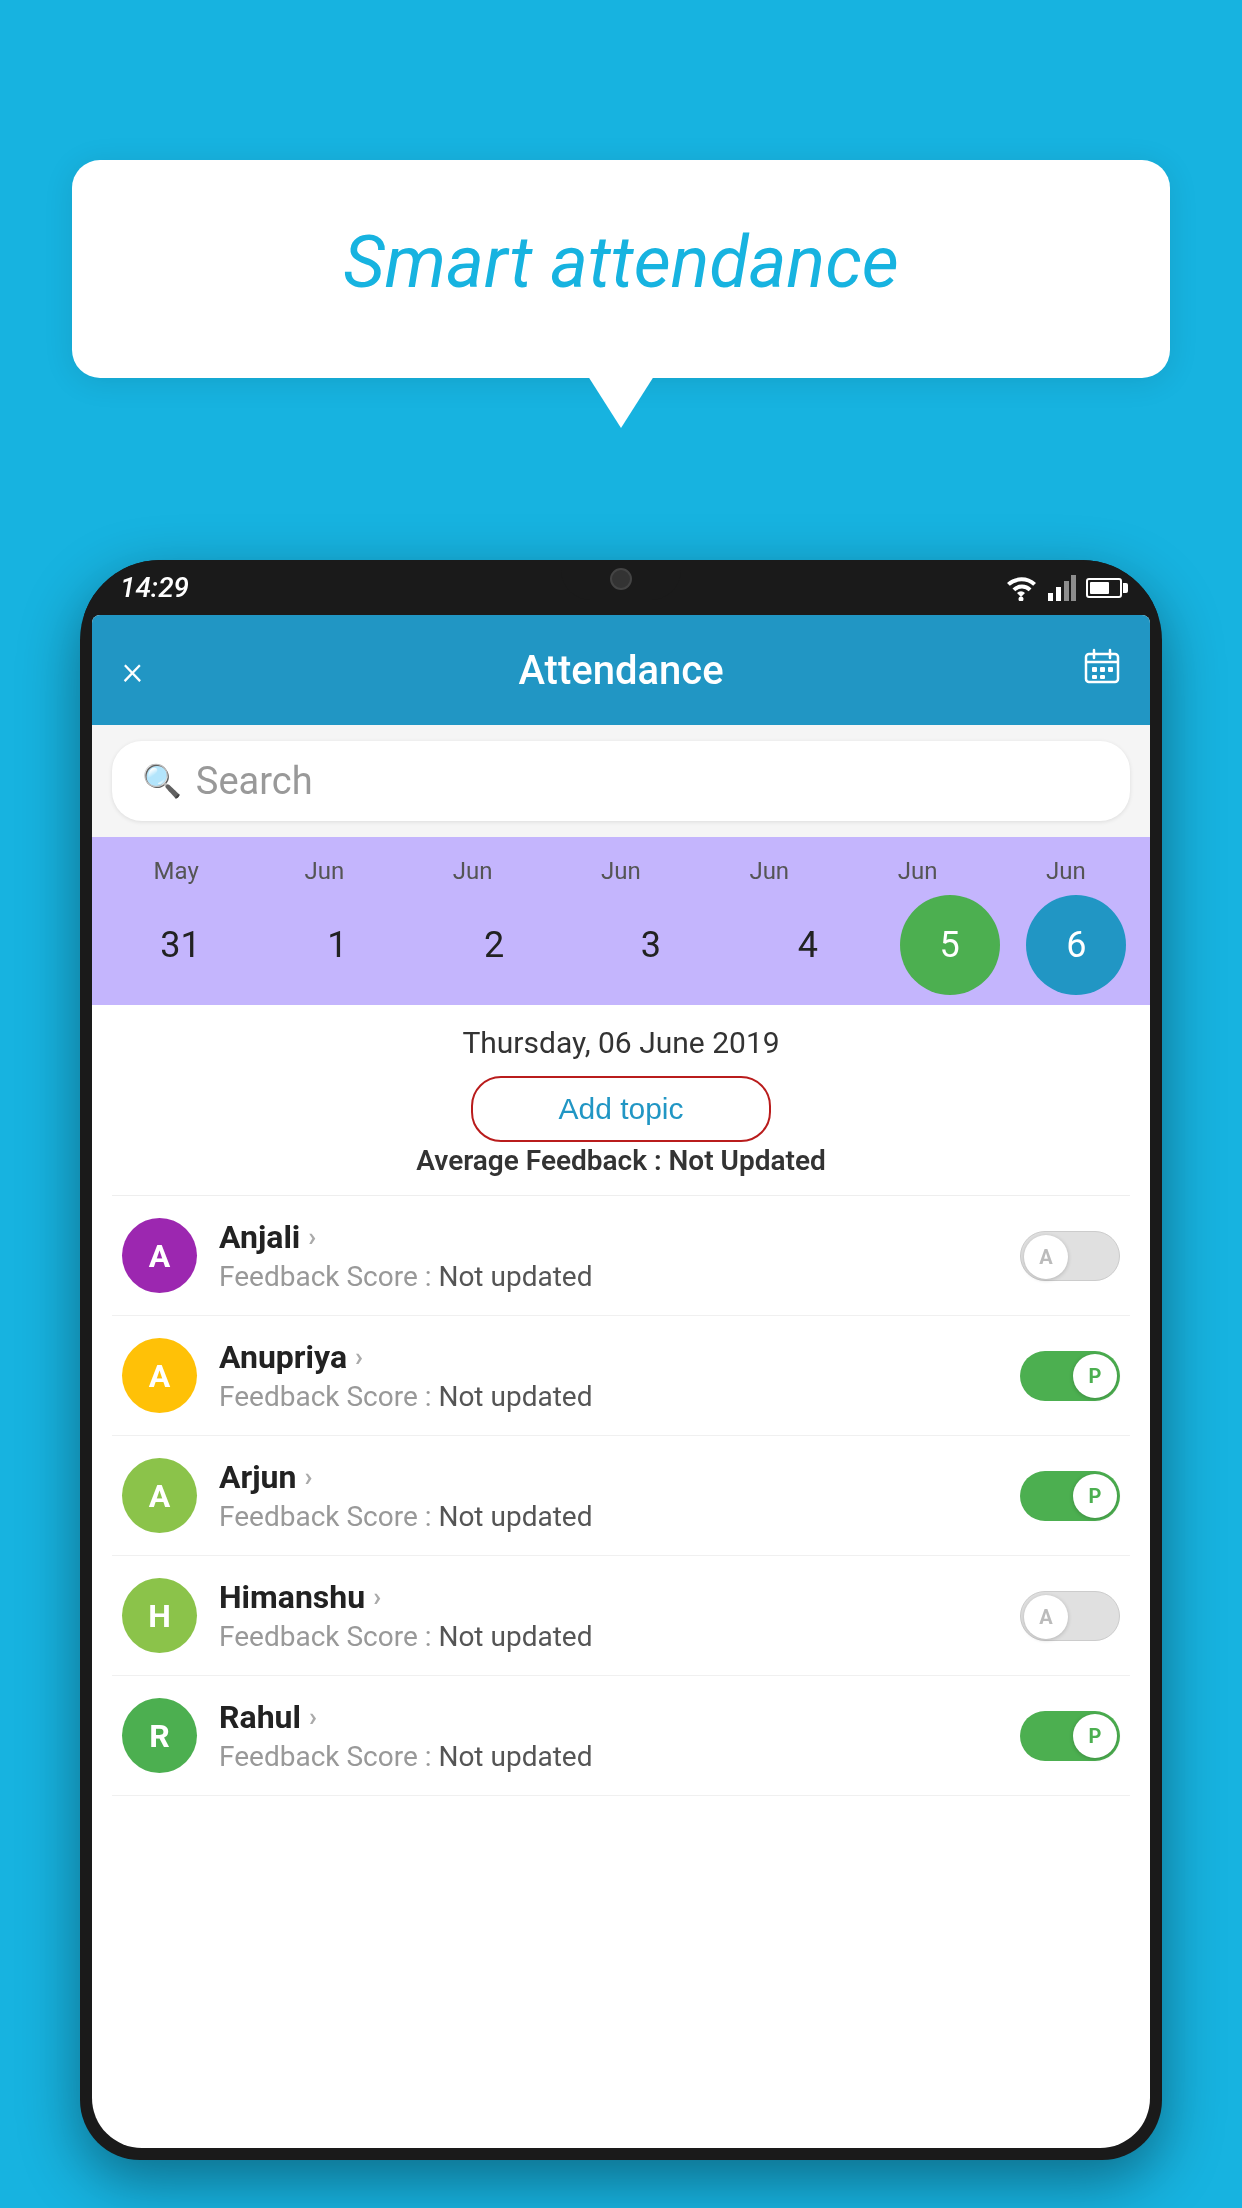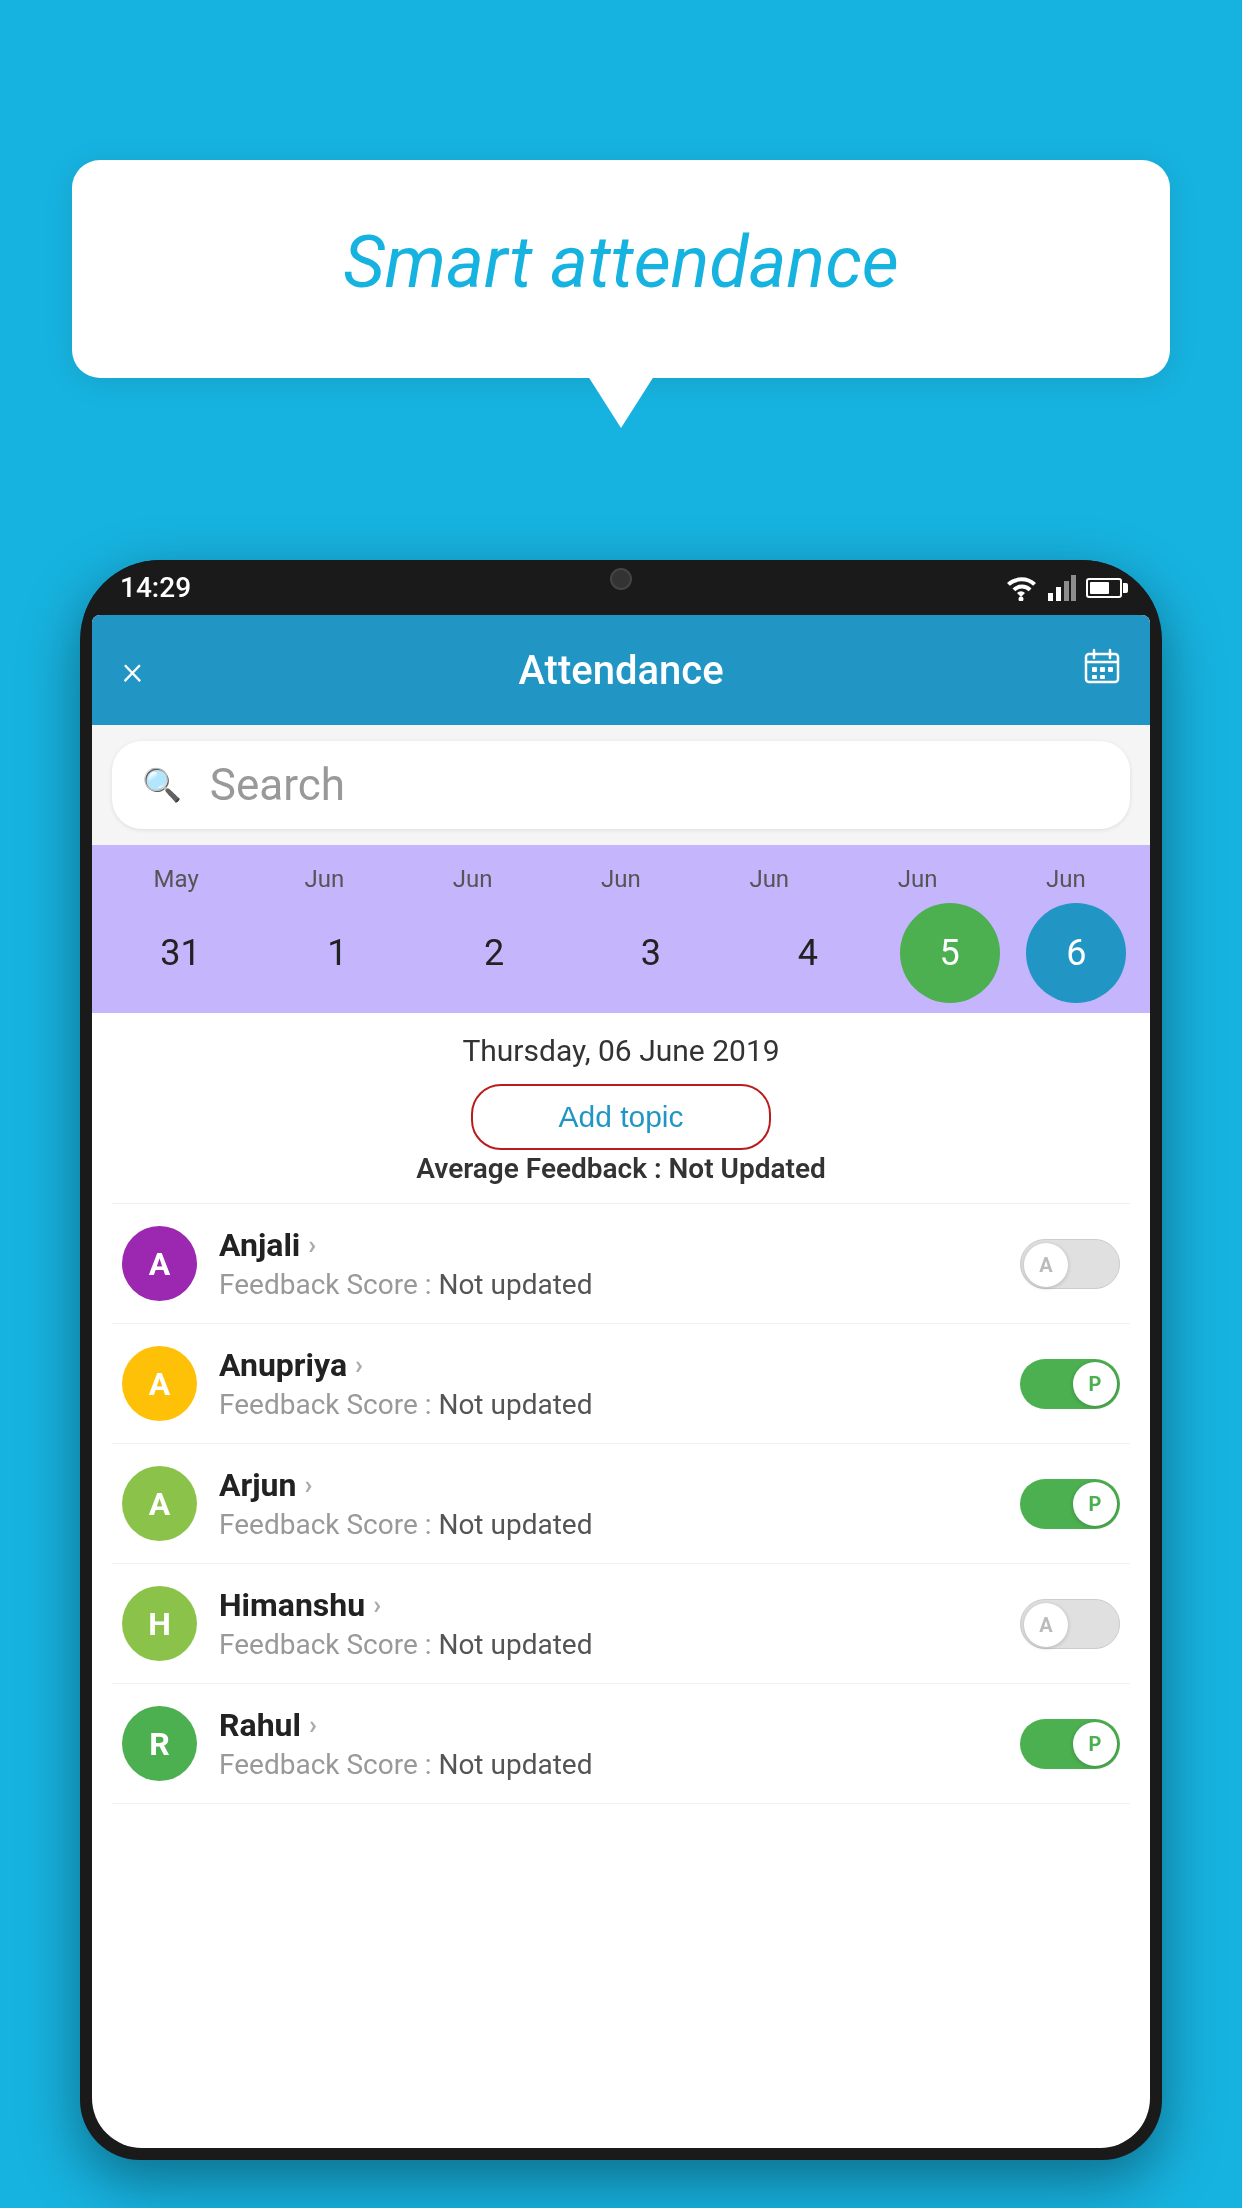--- a/index.html
+++ b/index.html
@@ -82,20 +82,21 @@
       top: 0;
       left: 0;
       right: 0;
       height: 55px;
       background: #1a1a1a;
       display: flex;
       align-items: center;
       justify-content: space-between;
       padding: 8px 40px;
       z-index: 10;
+      font-style: italic;
     }
 
     .phone-time {
       color: white;
       font-size: 28px;
       font-weight: 500;
     }
 
     .phone-notch {
       position: absolute;
@@ -227,22 +228,21 @@
       box-shadow: 0 1px 4px rgba(0,0,0,0.1);
     }
 
     .search-icon-wrap {
       color: #999;
       font-size: 32px;
     }
 
     .search-text {
       color: #999;
-      font-size: 44px;
-      margin-left: 14px;
+      font-size: 38px;
     }
 
     
     .date-picker {
       padding: 20px 10px 10px;
       background: #c4b5fd;
     }
 
     .date-months-row {
       display: flex;

